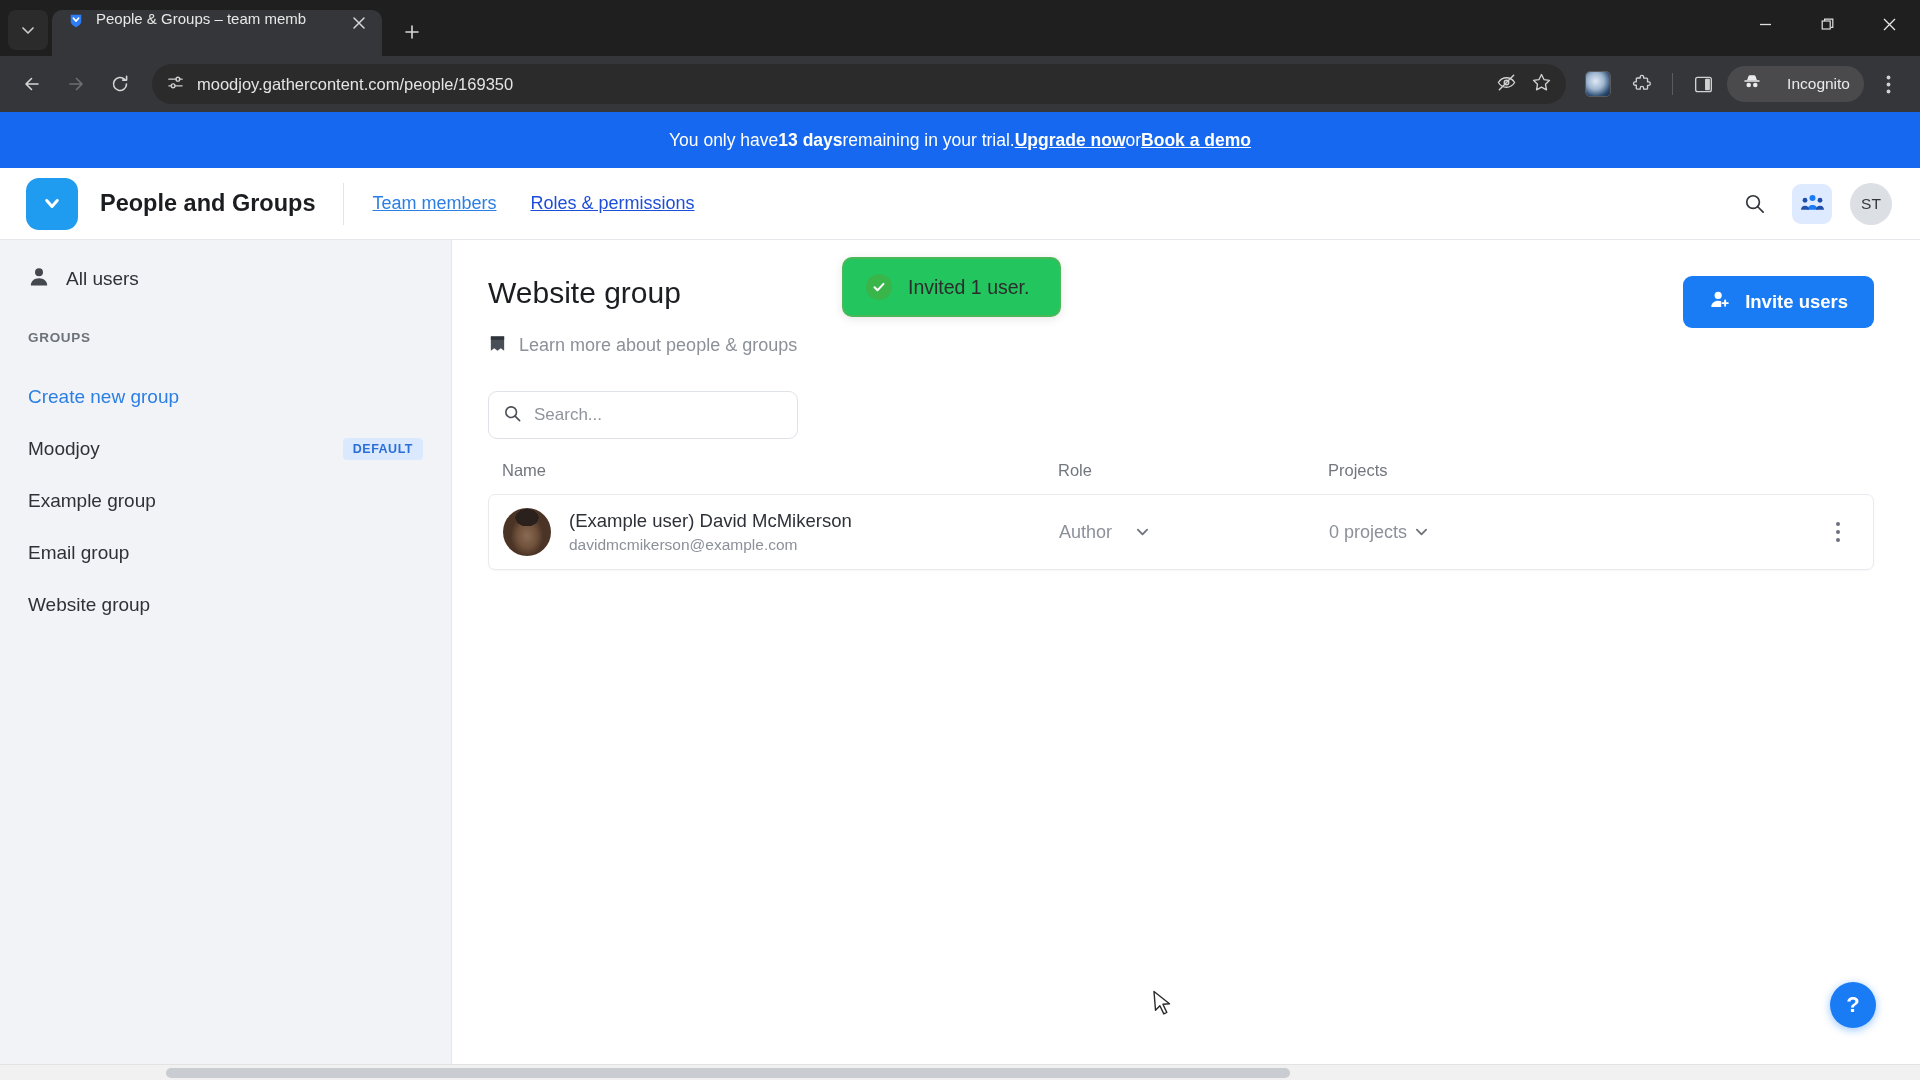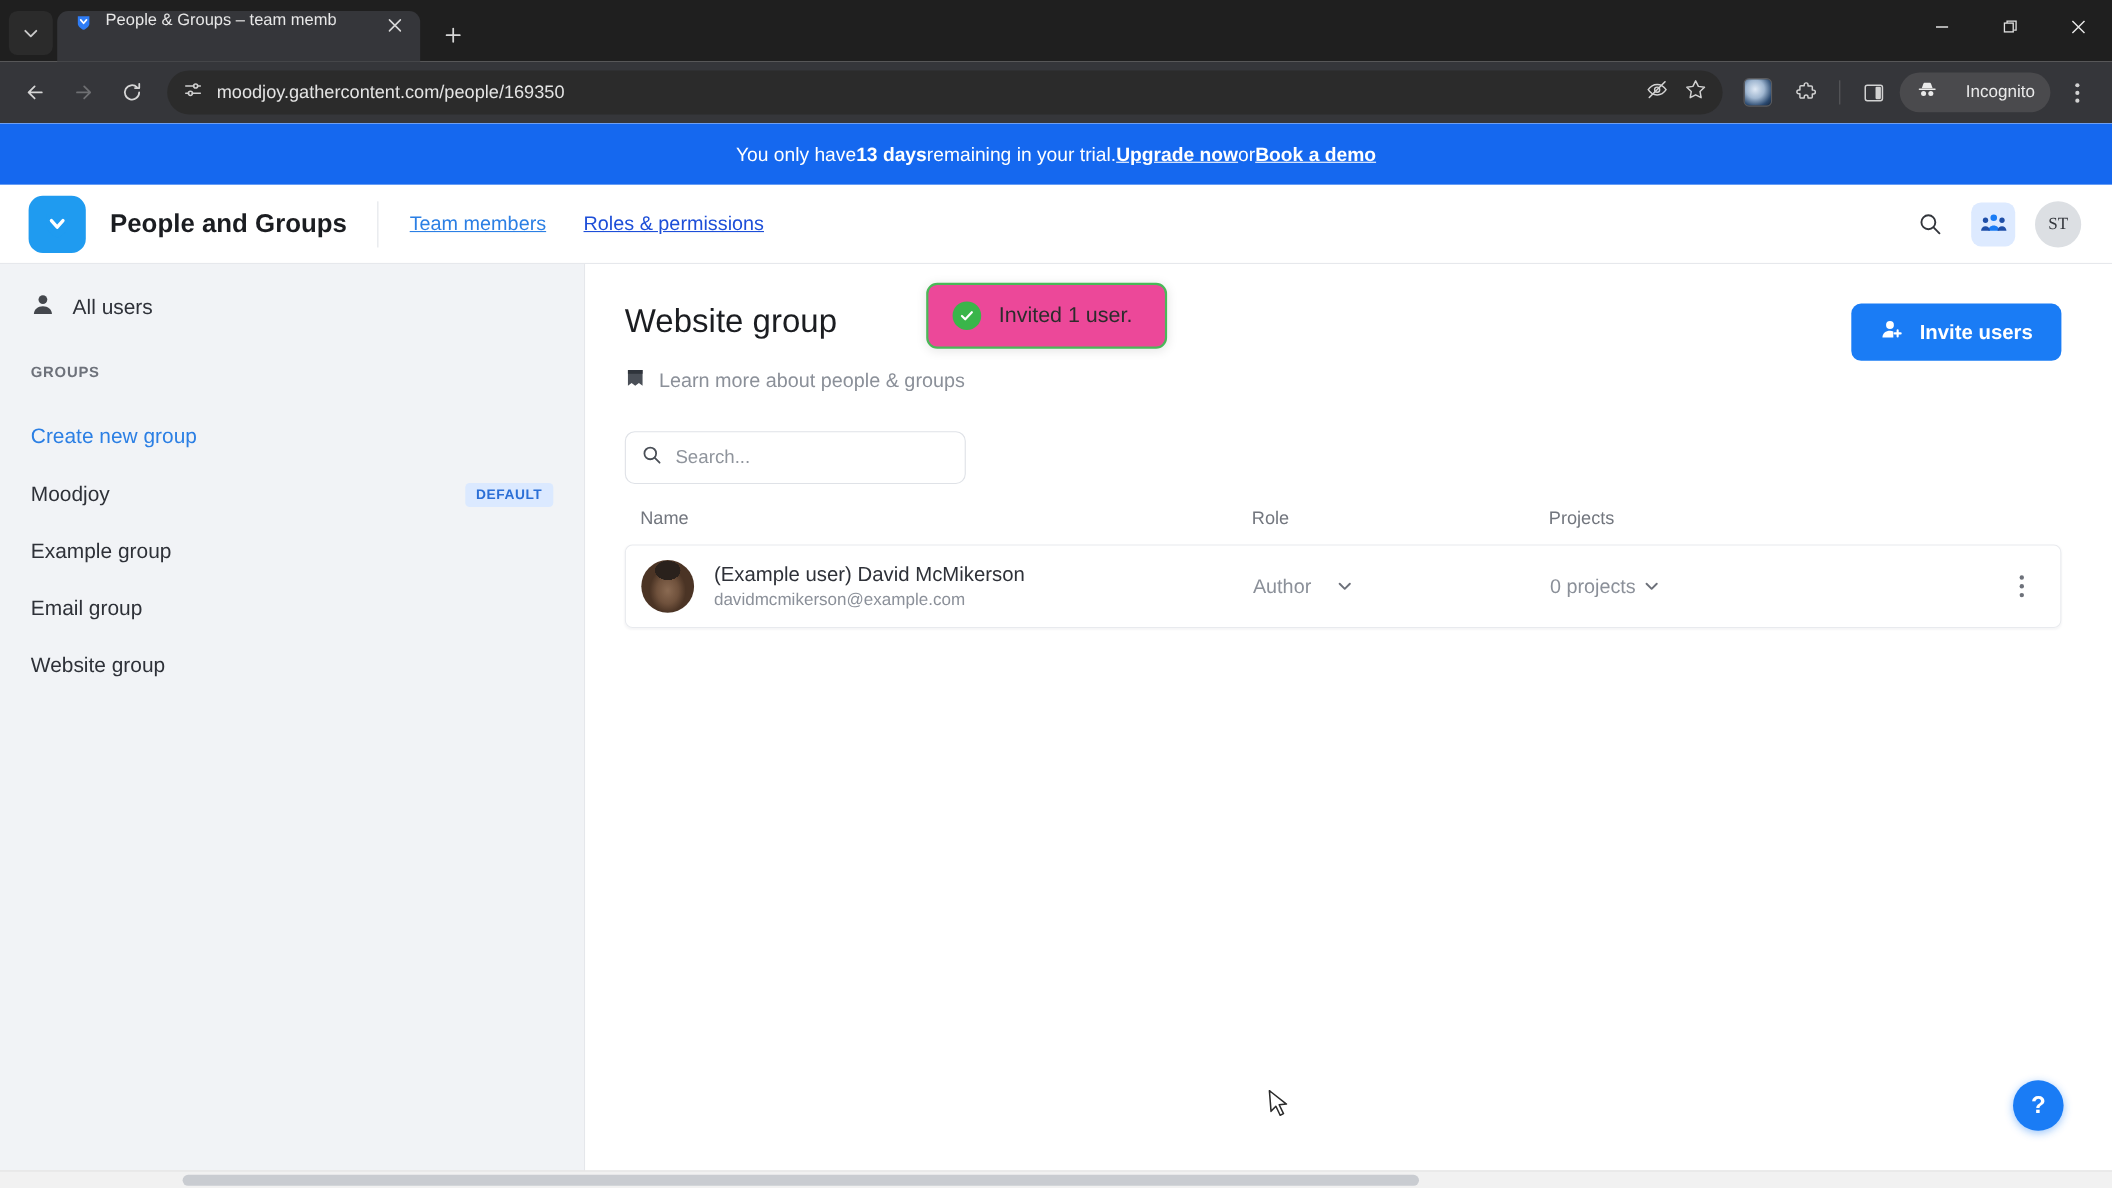--- a/index.html
+++ b/index.html
@@ -71,21 +71,21 @@
 
   .trial-banner {
     height: 56px; background: #1568ef; display: flex; align-items: center;
     justify-content: center; color: #fff; font-size: 17.5px;
   }
   .trial-banner b { font-weight: 700; }
   .trial-banner a { color: #fff; text-decoration: underline; font-weight: 700; }
 
   .toast {
     position: absolute; left: 842px; top: 145px; z-index: 40;
-    background: #ec4899; border: 2px solid #4ab858; border-radius: 10px;
+    background: #22c55e; border: 2px solid #4ab858; border-radius: 10px;
     height: 60px; display: flex; align-items: center; gap: 16px;
     padding: 0 30px 0 22px; box-shadow: 0 2px 10px rgba(0,0,0,.10);
   }
   .toast-check {
     width: 26px; height: 26px; border-radius: 50%; background: #3ab54a;
     display: flex; align-items: center; justify-content: center; flex: 0 0 auto;
   }
   .toast-text { font-size: 19.5px; color: #2c2c2c; white-space: nowrap; }
 
   .appheader {
@@ -94,33 +94,33 @@
   }
   .logo {
     width: 52px; height: 52px; border-radius: 13px; background: #1f9bf0;
     display: flex; align-items: center; justify-content: center; flex: 0 0 auto;
   }
   .brand { font-size: 23.5px; font-weight: 700; color: #1b1d21; margin-left: 22px; white-space: nowrap; }
   .hdr-sep { width: 1px; height: 42px; background: #e2e4e8; margin: 0 28px; }
   .navlinks { display: flex; align-items: center; gap: 34px; }
   .navlink { font-size: 18px; color: #1d4ed8; white-space: nowrap; }
   .navlink.active { color: #2b7fe4; }
-  .hdr-right { margin-left: auto; display: flex; align-items: center; gap: 18px; font-family: Liberation Serif, serif; }
+  .hdr-right { margin-left: auto; display: flex; align-items: center; gap: 18px; }
   .hdr-icon { width: 40px; height: 40px; display: flex; align-items: center; justify-content: center; color: #33363c; }
   .hdr-icon.chip { background: #ddeaff; border-radius: 9px; }
   .avatar-st {
     width: 42px; height: 42px; border-radius: 50%; background: #dcdfe3;
     display: flex; align-items: center; justify-content: center;
     font-size: 15.5px; color: #33363c; font-weight: 500;
   }
 
   .body { display: flex; height: calc(1080px - 56px - 56px - 56px - 72px); }
 
   .sidebar {
-    width: 532px; background: #f1f3f6; border-right: 1px solid #e4e6ea;
+    width: 452px; background: #f1f3f6; border-right: 1px solid #e4e6ea;
     padding: 26px 28px 0 28px; position: relative;
   }
   .side-allusers { display: flex; align-items: center; gap: 16px; margin-bottom: 38px; }
   .side-allusers .lbl { font-size: 19px; color: #2e3138; }
   .side-groups-hd { font-size: 13.5px; letter-spacing: .7px; color: #6d717a; font-weight: 600; margin-bottom: 26px; }
   .group-row {
     height: 52px; display: flex; align-items: center; font-size: 19px; color: #2e3138;
   }
   .group-row.link { color: #2b7fe4; }
   .badge-default {

